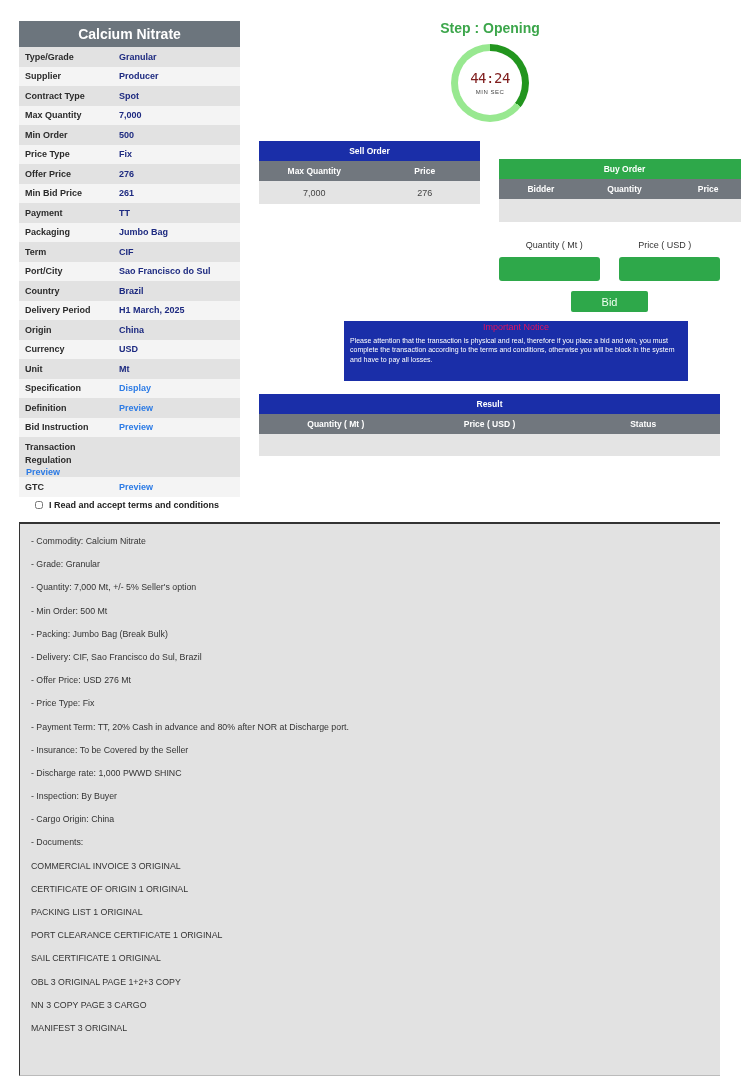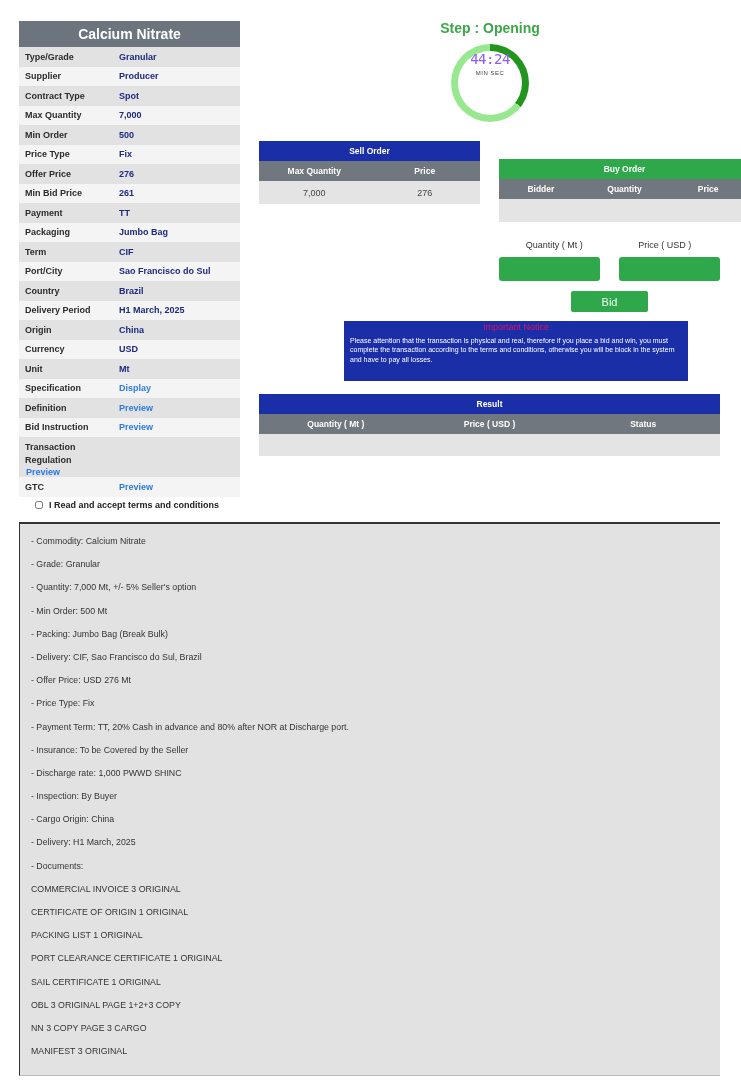--- a/index.html
+++ b/index.html
@@ -30,21 +30,21 @@
     
     .step { position: absolute; left: 430px; top: 20px; width: 120px; text-align: center; color: #3ca64b; font-size: 14px; font-weight: bold; }
     .ring {
       position: absolute; left: 451px; top: 44px; width: 78px; height: 78px; border-radius: 50%;
       background: conic-gradient(#22951e 0deg 128deg, #98e890 128deg 360deg);
     }
     .ring-inner {
       position: absolute; left: 7px; top: 7px; width: 64px; height: 64px; border-radius: 50%;
       background: #fff; text-align: center;
     }
-    .ring-time { font-family: "DejaVu Sans Mono", monospace; font-size: 14px; color: #8b5cf6; letter-spacing: -0.5px; }
+    .ring-time { margin-top: 19px; font-family: "DejaVu Sans Mono", monospace; font-size: 14px; color: #7f1d1d; letter-spacing: -0.5px; }
     .ring-unit { font-size: 6px; color: #444; margin-top: 3px; letter-spacing: 0.5px; }
 
     
     .otable { position: absolute; font-size: 8.5px; }
     .otable .head { height: 20px; line-height: 20px; text-align: center; color: #fff; font-weight: bold; }
     .otable .cols { display: flex; background: #71777e; color: #fff; font-weight: bold; height: 20px; align-items: center; }
     .otable .cols span { flex: 1; text-align: center; }
     .otable .row { display: flex; background: #e4e4e4; height: 23px; align-items: center; color: #444; font-size: 9px; }
     .otable .row span { flex: 1; text-align: center; }
     .sell { left: 259px; top: 141px; width: 221px; }
@@ -245,21 +245,20 @@
   <p>- Min Order: 500 Mt</p>
   <p>- Packing: Jumbo Bag (Break Bulk)</p>
   <p>- Delivery: CIF, Sao Francisco do Sul, Brazil</p>
   <p>- Offer Price: USD 276 Mt</p>
   <p>- Price Type: Fix</p>
   <p>- Payment Term: TT, 20% Cash in advance and 80% after NOR at Discharge port.</p>
   <p>- Insurance: To be Covered by the Seller</p>
   <p>- Discharge rate: 1,000 PWWD SHINC</p>
   <p>- Inspection: By Buyer</p>
   <p>- Cargo Origin: China</p>
-  <p>- Delivery: H1 March, 2025</p>
   <p>- Documents:</p>
   <p>COMMERCIAL INVOICE 3 ORIGINAL</p>
   <p>CERTIFICATE OF ORIGIN 1 ORIGINAL</p>
   <p>PACKING LIST 1 ORIGINAL</p>
   <p>PORT CLEARANCE CERTIFICATE 1 ORIGINAL</p>
   <p>SAIL CERTIFICATE 1 ORIGINAL</p>
   <p>OBL 3 ORIGINAL PAGE 1+2+3 COPY</p>
   <p>NN 3 COPY PAGE 3 CARGO</p>
   <p>MANIFEST 3 ORIGINAL</p>
 </div>

